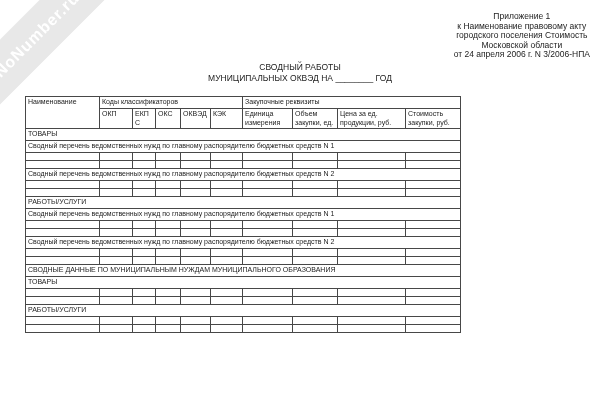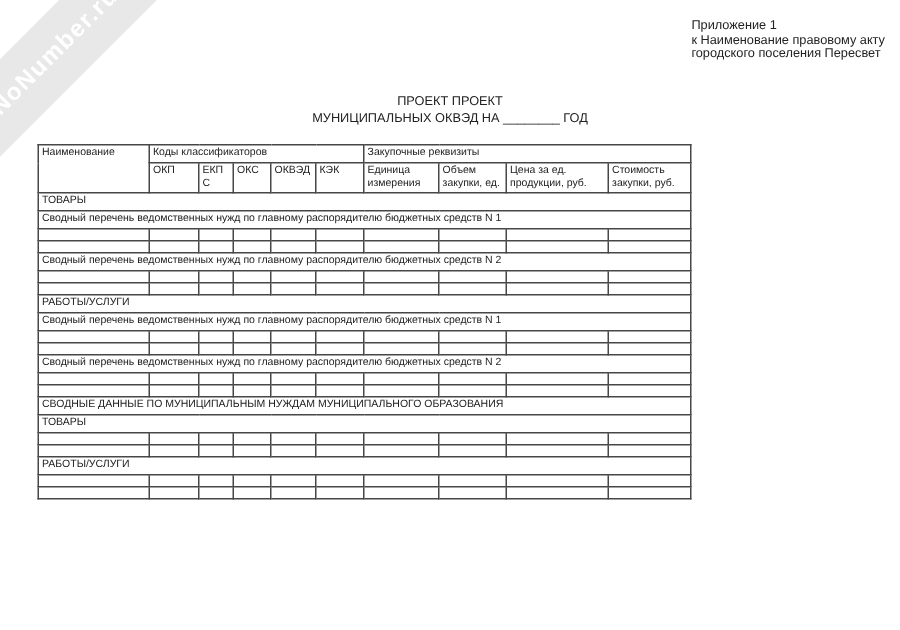--- a/index.html
+++ b/index.html
@@ -13,21 +13,21 @@
     position:absolute;left:-78px;top:12px;width:230px;height:46px;
     background:#e8e8e8;transform:rotate(-45deg);
     display:flex;align-items:center;justify-content:center;
   }
   .wm-text{
     color:#ffffff;font-weight:bold;font-size:16px;letter-spacing:1px;
     font-family:"Liberation Sans",sans-serif;
   }
   
   .hdr-block{
-    position:absolute;top:12px;right:10px;text-align:left;
+    position:absolute;top:12px;right:10px;text-align:center;
     font-size:8.5px;line-height:9.6px;color:#222;
   }
   
   .title-block{
     position:absolute;top:62px;left:0;width:600px;text-align:center;
     font-size:8.5px;line-height:11px;color:#222;
   }
   
   .doc-table{
     position:absolute;left:25px;top:96px;width:435px;
@@ -49,25 +49,27 @@
 </head>
 <body>
 
 <div class="wm-band">
   <span class="wm-text">NoNumber.ru</span>
 </div>
 
 <div class="hdr-block">
   <div>Приложение 1</div>
   <div>к Наименование правовому акту</div>
-  <div>городского поселения Пересвет</div>
+  <div>городского поселения Стоимость</div>
+  <div>Московской области</div>
+  <div>от 24 апреля 2006 г. N 3/2006-НПА</div>
 </div>
 
 <div class="title-block">
-  <div>ПРОЕКТ ПРОЕКТ</div>
+  <div>СВОДНЫЙ РАБОТЫ</div>
   <div>МУНИЦИПАЛЬНЫХ ОКВЭД НА ________ ГОД</div>
 </div>
 
 <table class="doc-table">
   <colgroup>
     <col class="c0">
       <col class="c1">
       <col class="c2">
       <col class="c3">
       <col class="c4">

